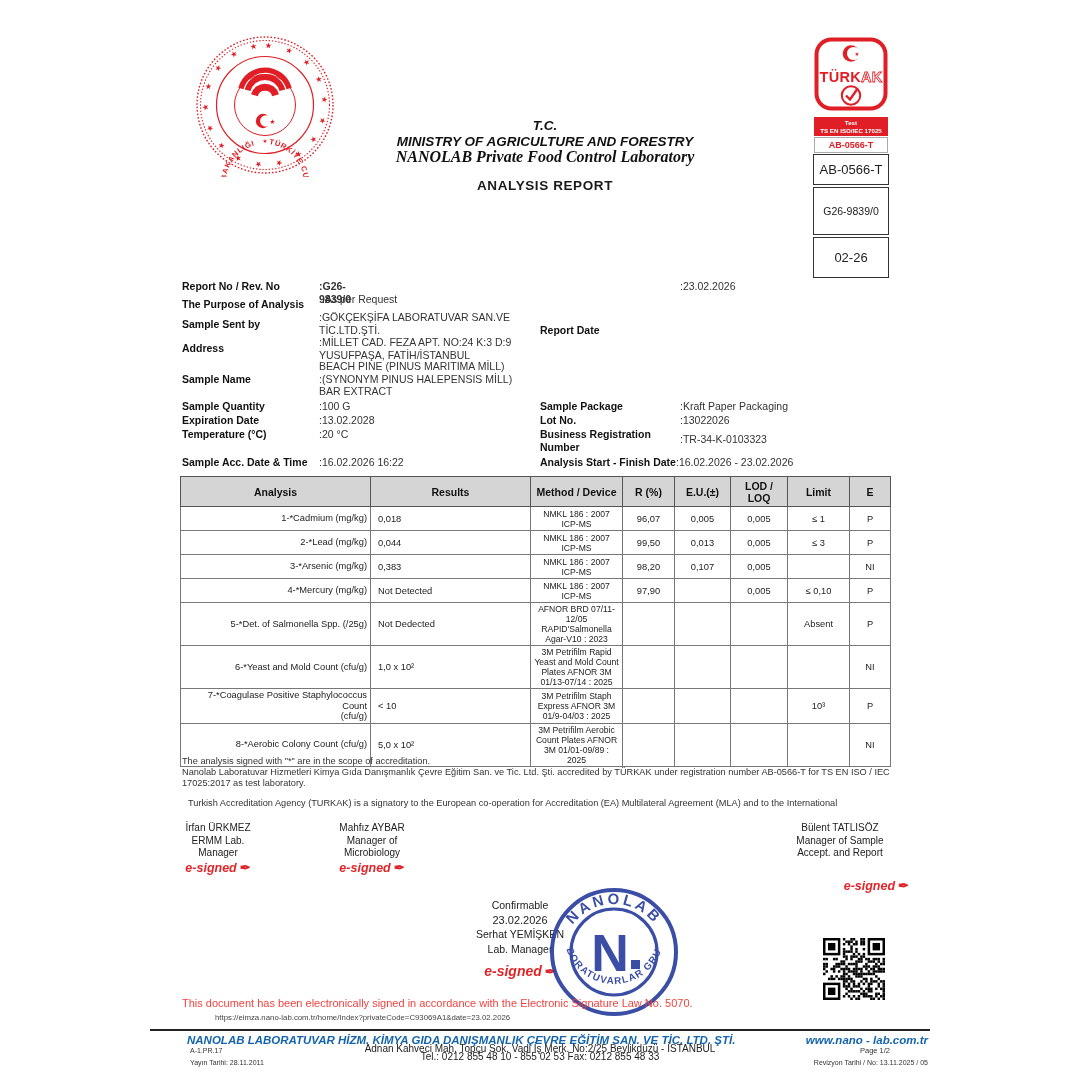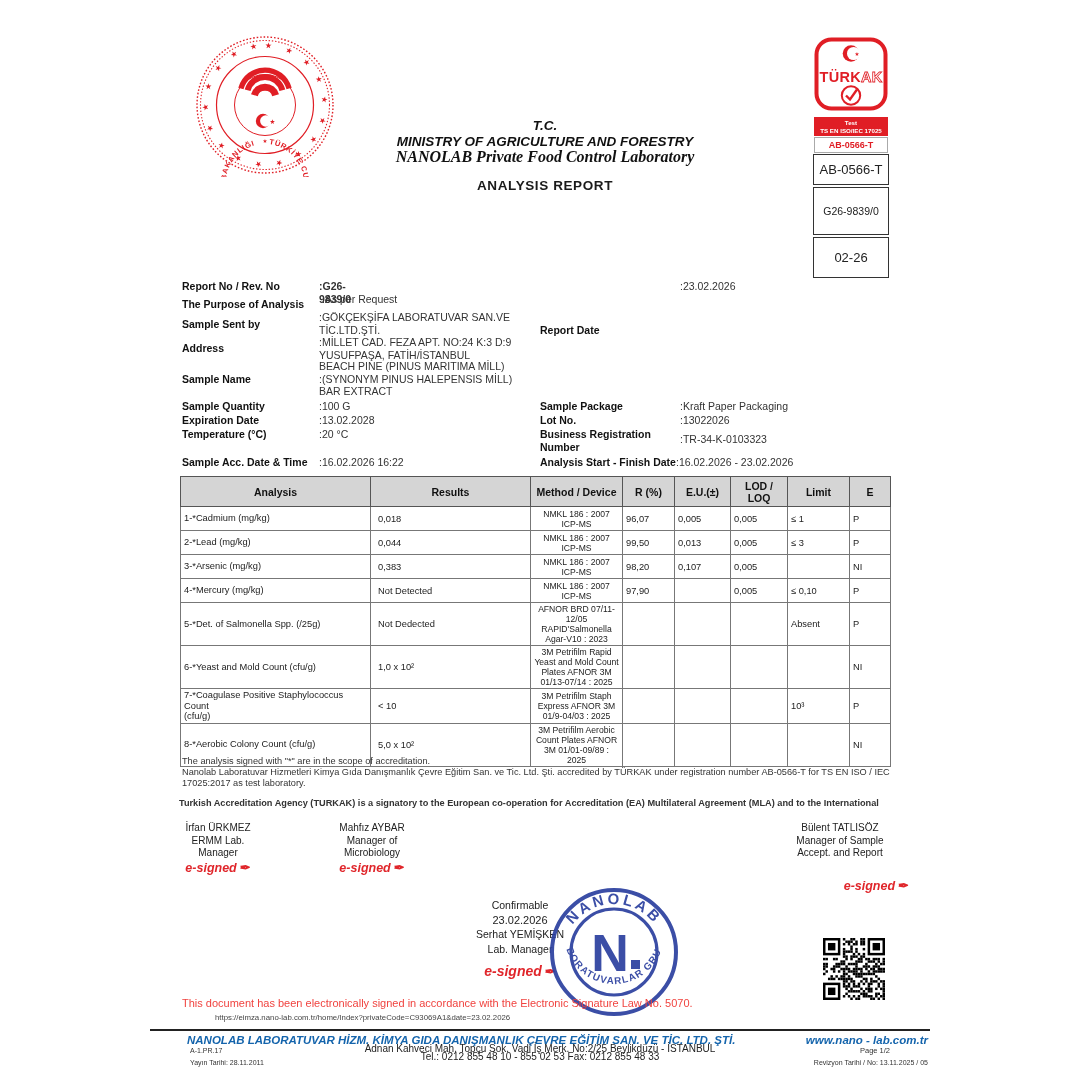--- a/index.html
+++ b/index.html
@@ -19,24 +19,24 @@
   .refbox.b1{font-size:13px;padding:7px 0;}
   .refbox.b2{font-size:10.5px;padding:17px 0;}
   .refbox.b3{font-size:13px;padding:12px 0;}
   
   .lbl{font-weight:bold;font-size:10.5px;color:#111;line-height:12.5px;}
   .val{font-size:10.5px;color:#333;line-height:12.5px;}
   
   .analysis-table{border-collapse:collapse;table-layout:fixed;width:710px;border:1.6px solid #444;}
   .analysis-table th{background:#d5d5d5;border:1px solid #555;font-size:10.5px;font-weight:bold;height:29px;padding:0 2px;color:#111;}
   .analysis-table td{border:1px solid #777;font-size:9.3px;color:#222;padding:1px 3px;vertical-align:middle;}
-  .c-analysis{text-align:left;line-height:10.5px;margin-left:40px;}
+  .c-analysis{text-align:right;line-height:10.5px;margin-left:40px;}
   .c-results{text-align:left;padding-left:7px !important;}
   .c-method{text-align:center;font-size:8.6px !important;line-height:10px;}
-  .c-num{}
+  .c-num{text-align:center;}
   tr.rshort td{height:21px;}
   
   .note{font-size:9.2px;line-height:11px;color:#333;}
   
   .sig{text-align:center;font-size:10px;line-height:12.5px;color:#222;}
   .esigned{color:#e0262b;font-weight:bold;font-style:italic;font-size:12.5px;}
   .esigned .pen{font-style:normal;font-size:13px;margin-left:3px;}
   .confirm{text-align:center;font-size:10.5px;line-height:14.5px;color:#222;}
   
   .notice{color:#f0433f;font-size:11px;}
@@ -285,21 +285,21 @@
     <td class="c-num"></td>
     <td class="c-num"></td>
     <td class="c-num">NI</td>
   </tr>
 </tbody>
   </table>
 </div>
 
 <div class="abs note" style="left:182px;top:756px;width:726px;">The analysis signed with "*" are in the scope of accreditation.</div>
 <div class="abs note" style="left:182px;top:767px;width:726px;">Nanolab Laboratuvar Hizmetleri Kimya Gıda Danışmanlık Çevre Eğitim San. ve Tic. Ltd. Şti. accredited by TÜRKAK under registration number AB-0566-T for TS EN ISO / IEC 17025:2017 as test laboratory.</div>
-<div class="abs note" style="left:179px;top:798px;width:726px;font-weight:bold;">Turkish Accreditation Agency    (TURKAK)  is a   signatory  to  the European co-operation     for  Accreditation   (EA) Multilateral Agreement (MLA) and to the International</div>
+<div class="abs note" style="left:188px;top:798px;width:726px;">Turkish Accreditation Agency    (TURKAK)  is a   signatory  to  the European co-operation     for  Accreditation   (EA) Multilateral Agreement (MLA) and to the International</div>
 
 <div class="abs sig" style="left:158px;top:822px;width:120px;">
   <div>İrfan ÜRKMEZ</div>
   <div>ERMM Lab.</div>
   <div>Manager</div>
   <div class="esigned" style="margin-top:2px;"><span>e-signed</span><span class="pen">✒</span></div>
 </div>
 <div class="abs sig" style="left:312px;top:822px;width:120px;">
   <div>Mahfız AYBAR</div>
   <div>Manager of</div>

